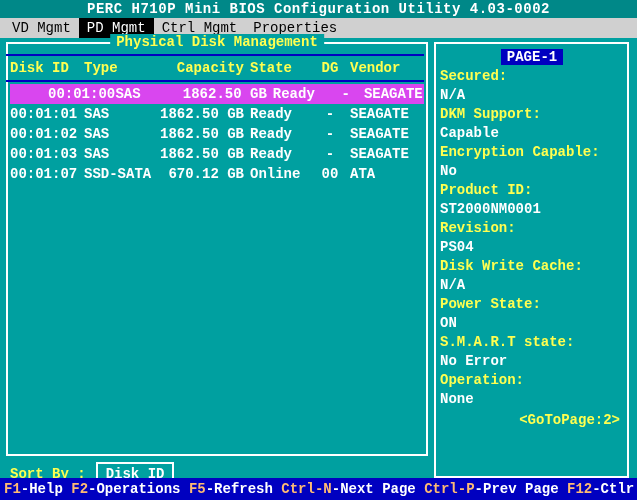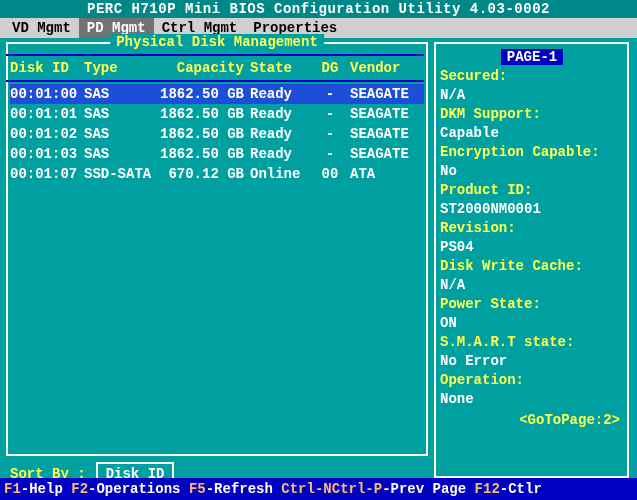--- a/index.html
+++ b/index.html
@@ -27,30 +27,30 @@
     overflow: hidden;
     letter-spacing: 0.5px;
   }
   .menubar {
     height: 20px;
     background: #d0d0d0;
     color: #000;
     display: flex;
     align-items: flex-start;
     padding: 0 4px;
-    font-weight: bold;
+    font-weight: normal;
   }
   .menu-item {
     padding: 0 8px;
     height: 20px;
     display: flex;
     align-items: center;
   }
   .menu-item.active {
-    background: #737373;
+    background: #000000;
     color: #fff;
   }
   .main {
     position: relative;
     height: 440px;
     background: #00a0a0;
     padding: 2px 4px 0 4px;
   }
   .panel-border {
     position: absolute;
@@ -90,22 +90,23 @@
     white-space: pre;
   }
   .thead { color: #ffff50; }
   .c-id    { width: 74px; }
   .c-type  { width: 74px; }
   .c-cap   { width: 92px; text-align: right; padding-right: 6px;}
   .c-state { width: 60px; }
   .c-dg    { width: 40px; text-align: center; }
   .c-vendor{ width: 66px; }
   .row.sel {
-    background: #1d4ed8;
-    color: #fff;
+    background: #d946ef;
+    color: #fff;
+    padding-left: 38px;
   }
   .divider {
     border-bottom: 2px solid #0000c0;
     margin: 2px 0 2px -4px;
     width: 418px;
   }
   .sortby {
     position: absolute;
     top: 424px; left: 10px;
     color: #ffff50;
@@ -281,18 +282,18 @@
 
       <div class="goto">&lt;GoToPage:2&gt;</div>
     </div>
 
   </div>
 
   <div class="helpbar">
     <span class="key">F1</span><span class="act">-Help </span>
     <span class="key">F2</span><span class="act">-Operations </span>
     <span class="key">F5</span><span class="act">-Refresh </span>
-    <span class="key">Ctrl-N</span>
+    <span class="key">Ctrl-N</span><span class="act">-Next Page </span>
     <span class="key">Ctrl-P</span><span class="act">-Prev Page </span>
     <span class="key">F12</span><span class="act">-Ctlr</span>
   </div>
 
 </div>
 
 </body></html>

